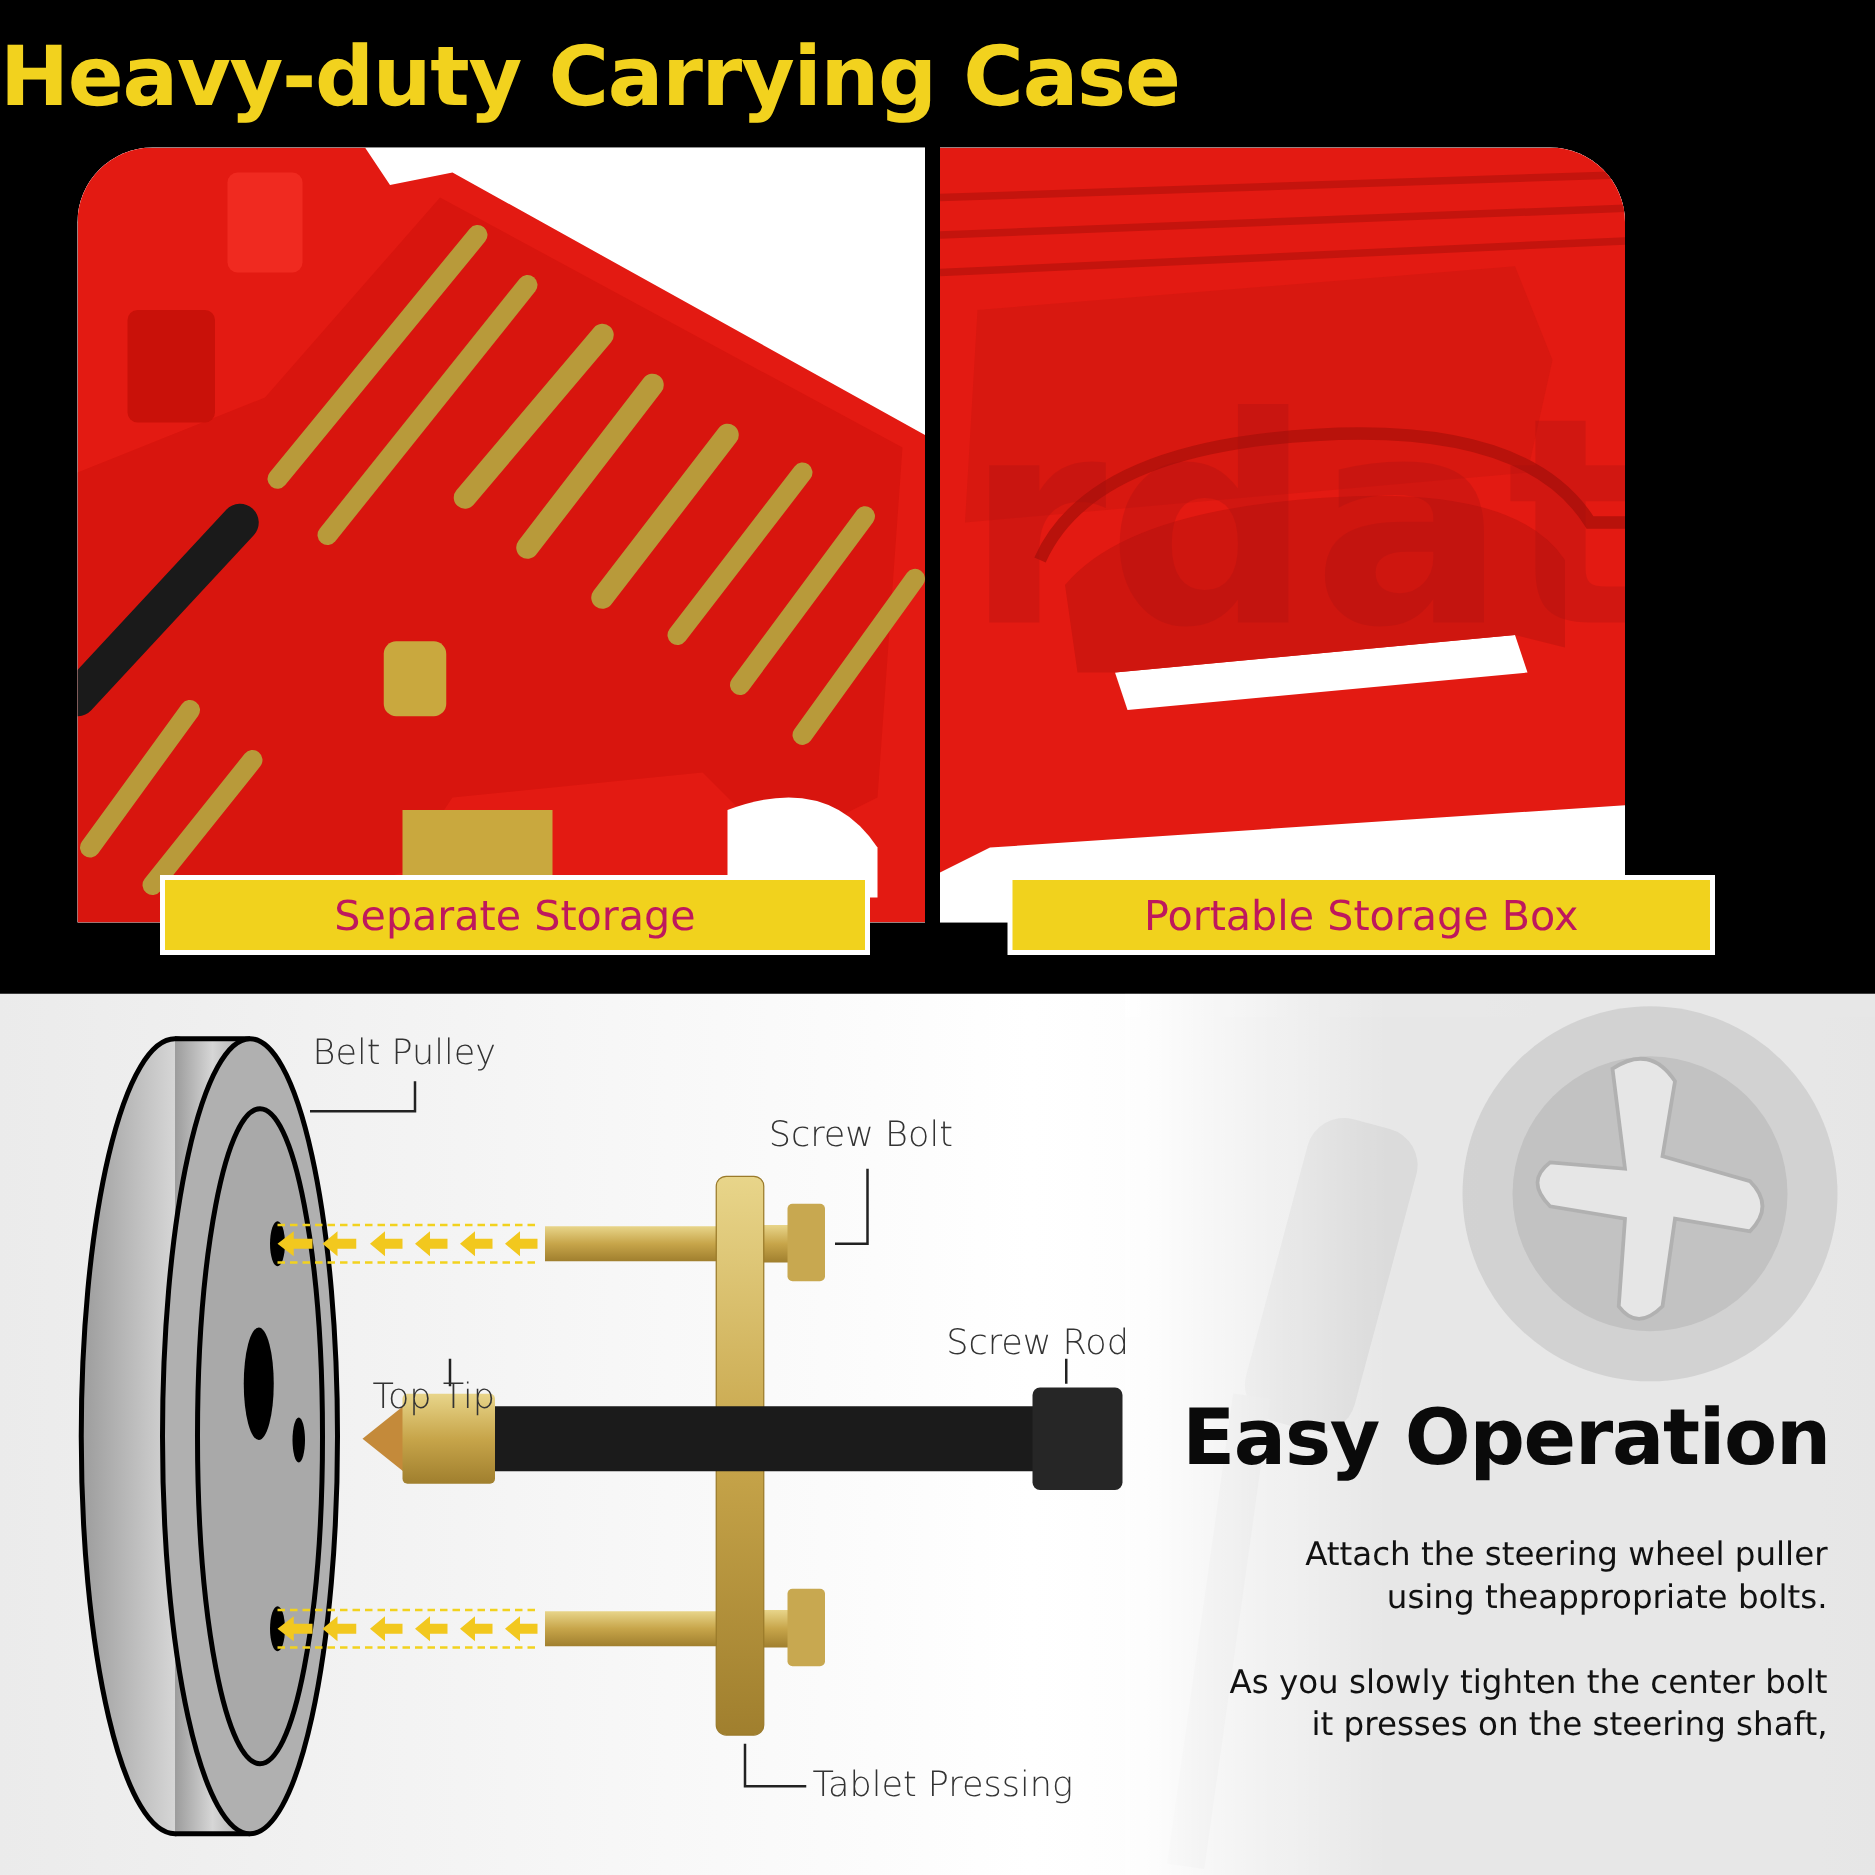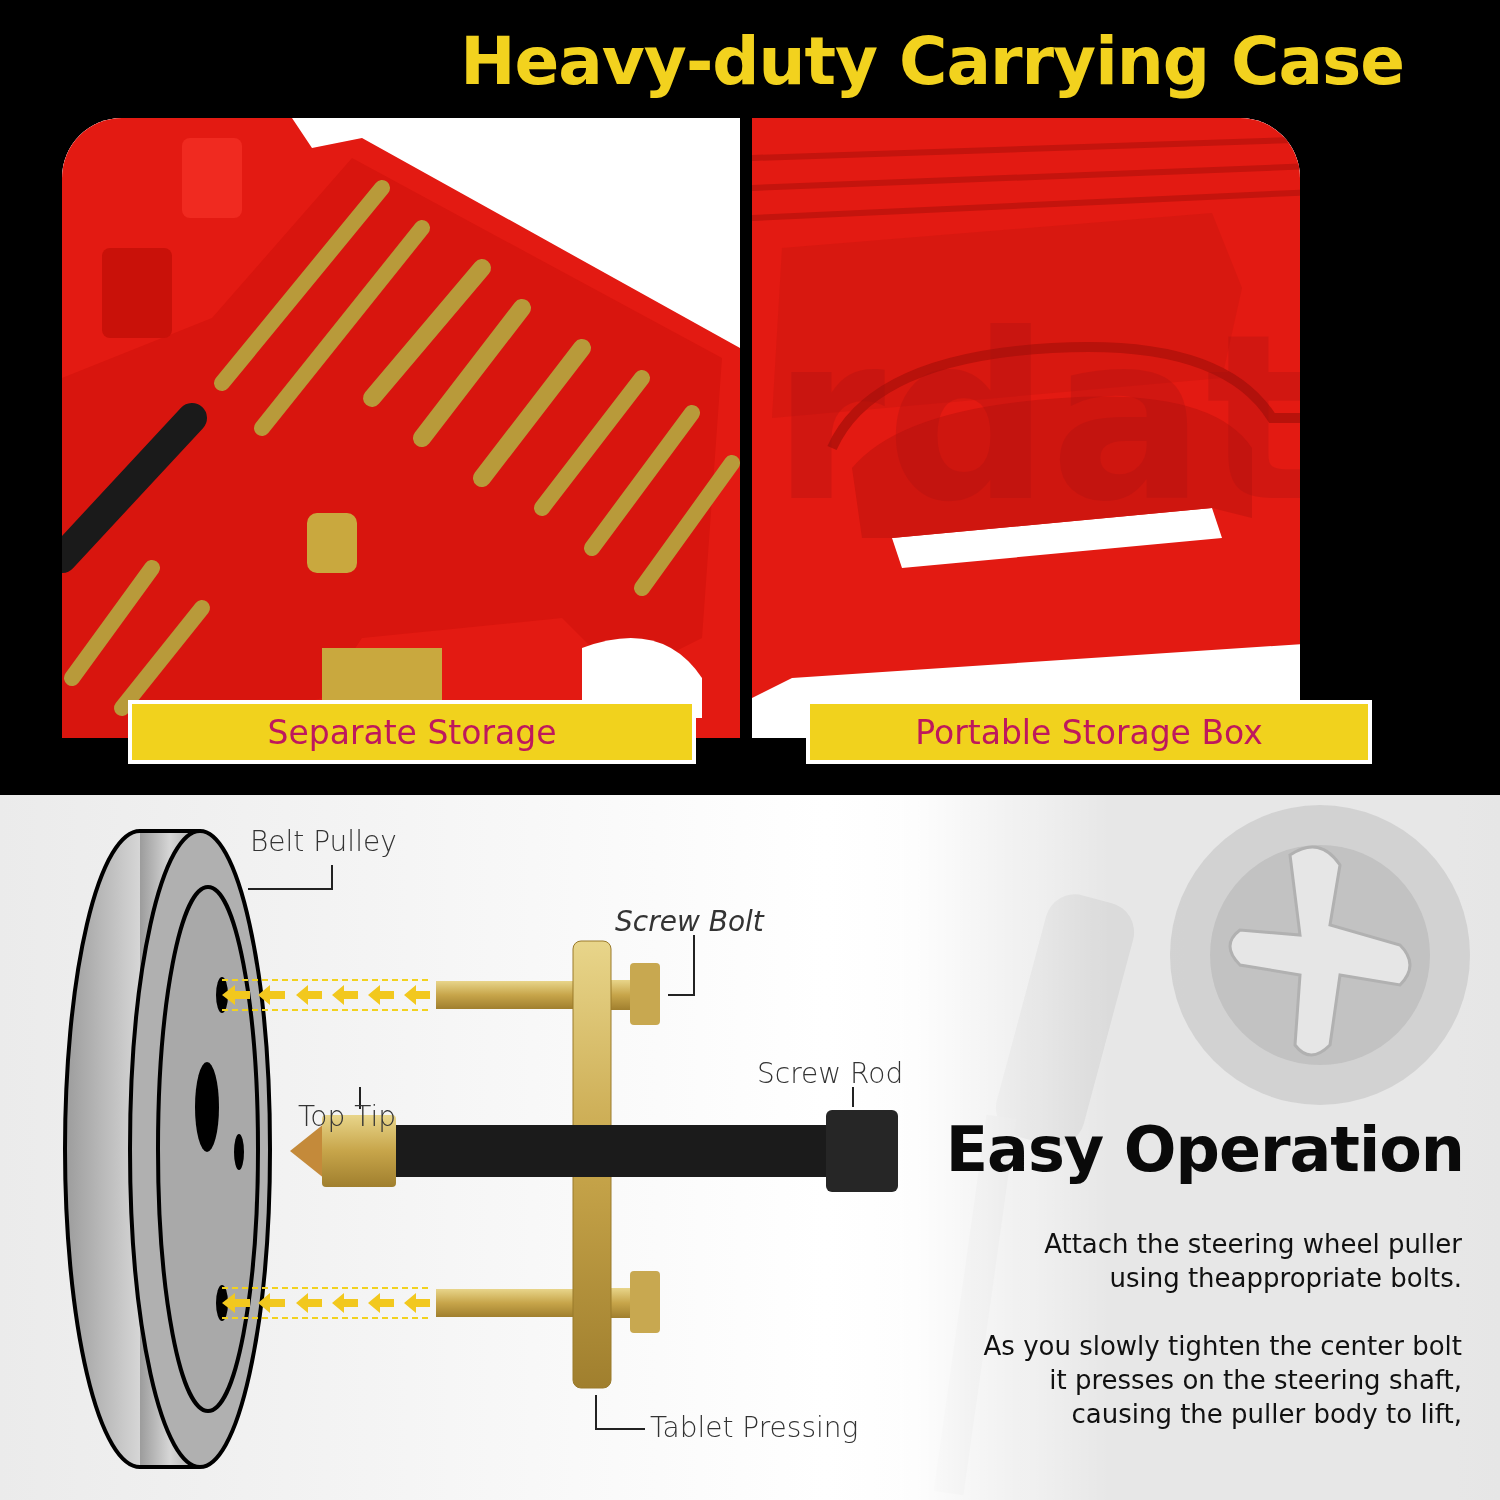--- a/index.html
+++ b/index.html
@@ -1,18 +1,18 @@
 <!DOCTYPE html>
 <html><head>
 <meta charset="utf-8">
 <style>
   html, body { margin: 0; padding: 0; }
   body { width: 1500px; height: 1500px; position: relative; overflow: hidden; background: #000; font-family: "DejaVu Sans", sans-serif; }
   .top { position: absolute; left: 0; top: 0; width: 1500px; height: 795px; background: #000; }
-  .title { position: absolute; left: 0; top: 22px; width: 1404px; text-align: right; color: #f2d21e; font-family: "DejaVu Sans", sans-serif; font-weight: bold; font-size: 66px; letter-spacing: -1px; line-height: 80px; }
+  .title { position: absolute; left: 0; top: 22px; width: 1404px; text-align: left; color: #f2d21e; font-family: "DejaVu Sans", sans-serif; font-weight: bold; font-size: 66px; letter-spacing: -1px; line-height: 80px; }
   .panel { position: absolute; top: 118px; height: 620px; background: #fff; overflow: hidden; }
   .panel-left { left: 62px; width: 678px; border-radius: 60px 0 0 0; }
   .panel-right { left: 752px; width: 548px; border-radius: 0 60px 0 0; }
   .label-bar { position: absolute; top: 700px; height: 64px; background: #fff; }
   .label-inner { position: absolute; left: 4px; top: 4px; right: 4px; bottom: 4px; background: #f1d21d; display: flex; align-items: center; justify-content: center; color: #be185d; font-size: 33px; }
   .bottom { position: absolute; left: 0; top: 795px; width: 1500px; height: 852px; background: linear-gradient(90deg, #ebebeb 0%, #f6f6f6 30%, #ffffff 55%, #f0f0f0 100%); overflow: hidden; }
   .bg-photo { position: absolute; left: 900px; top: 0; width: 600px; height: 705px; opacity: 0.9; }
   .callout { position: absolute; color: #333; font-size: 28px; font-weight: 300; font-family: "DejaVu Sans", sans-serif; }
   .heading { position: absolute; right: 36px; top: 318px; font-size: 62px; font-weight: bold; color: #0a0a0a; letter-spacing: -1px; }
   .para { position: absolute; right: 38px; text-align: right; color: #111; font-size: 26px; line-height: 34px; }
@@ -159,29 +159,28 @@
     <rect x="322" y="320" width="74" height="72" rx="4" fill="url(#brass)"></rect>
 
     <polyline points="248,94 332,94 332,70" fill="none" stroke="#222" stroke-width="2"></polyline>
     <polyline points="668,200 694,200 694,140" fill="none" stroke="#222" stroke-width="2"></polyline>
     <line x1="360" y1="292" x2="360" y2="314" stroke="#222" stroke-width="2"></line>
     <line x1="853" y1="292" x2="853" y2="312" stroke="#222" stroke-width="2"></line>
     <polyline points="596,600 596,634 645,634" fill="none" stroke="#222" stroke-width="2"></polyline>
   </svg>
 
   <div class="callout" style="left:250px; top:30px;">Belt Pulley</div>
-  <div class="callout" style="left:615px; top:110px;font-style:italic;">Screw Bolt</div>
+  <div class="callout" style="left:615px; top:96px;">Screw Bolt</div>
   <div class="callout" style="left:298px; top:257px;margin-top:48px;">Top Tip</div>
   <div class="callout" style="left:757px; top:262px;">Screw Rod</div>
   <div class="callout" style="left:650px; top:616px;">Tablet Pressing</div>
 
   <div class="heading">Easy Operation</div>
 
   <div class="para" style="top:432px;">
     <div>Attach the steering wheel puller</div>
     <div>using theappropriate bolts.</div>
   </div>
   <div class="para" style="top:534px;">
     <div>As you slowly tighten the center bolt</div>
     <div>it presses on the steering shaft,</div>
-    <div>causing the puller body to lift,</div>
   </div>
 </div>
 
 </body></html>

